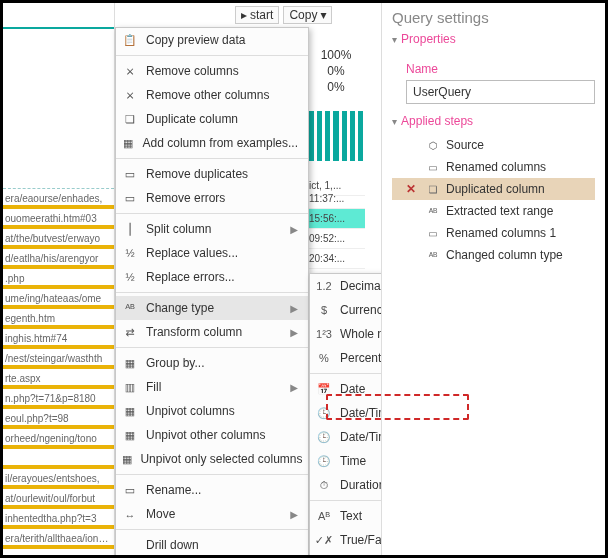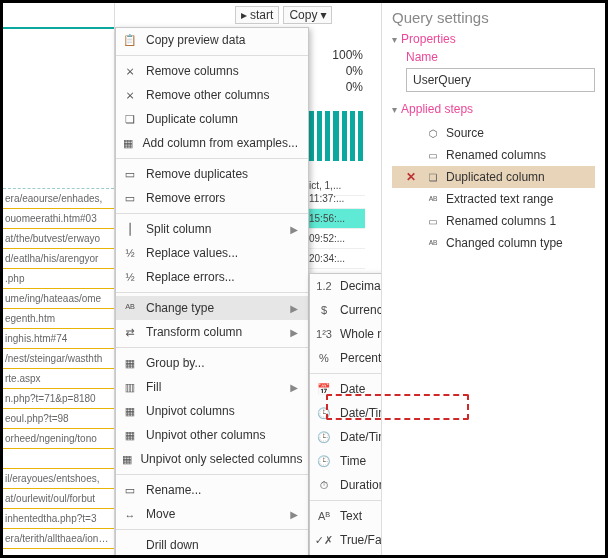--- a/index.html
+++ b/index.html
@@ -2,22 +2,22 @@
 <html><head>
 <meta charset="utf-8">
 <style>
 *{box-sizing:border-box;margin:0;padding:0;font-family:"Segoe UI",Arial,sans-serif;font-size:12px;color:#333}
 body{background:#fff;width:608px;height:558px;overflow:hidden;border:3px solid #000;position:relative}
 .stage{position:relative;width:100%;height:100%}
 .bg-col{position:absolute;left:0;top:0;width:112px;height:100%;border-right:1px solid #ddd}
 .bg-col .topstrip{height:26px;border-bottom:2px solid #0aa89e}
 .bg-col .dash{height:160px;border-bottom:1px dashed #9cc}
 .bg-col .cells{padding-top:0}
-.bg-col .cell{height:20px;line-height:20px;font-size:10px;color:#666;padding:0 2px;border-bottom:1px solid #eab308;white-space:nowrap;overflow:hidden;text-overflow:ellipsis}
-.pct{position:absolute;left:306px;top:44px;width:54px;text-align:right;font-size:11px;color:#666;line-height:16px}
+.bg-col .cell{height:20px;line-height:20px;font-size:10px;color:#666;padding:0 2px;border-bottom:4px solid #eab308;white-space:nowrap;overflow:hidden;text-overflow:ellipsis}
+.pct{position:absolute;left:306px;top:44px;width:54px;text-align:center;font-size:11px;color:#666;line-height:16px}
 .bars{position:absolute;left:306px;top:98px;width:54px;height:60px;display:flex;align-items:flex-end;gap:3px}
 .bars span{width:6px;background:#0aa89e;height:50px}
 .truncrow{position:absolute;left:306px;width:56px;height:20px;line-height:20px;font-size:10px;color:#444;border-bottom:1px solid #eee;white-space:nowrap;overflow:hidden}
 .truncrow.sel{background:#5eead4}
 .menu{position:absolute;background:#fcfcfc;border:1px solid #c8c8c8;box-shadow:2px 2px 6px rgba(0,0,0,.25)}
 .menu .item{display:flex;align-items:center;height:24px;padding:0 10px 0 6px;gap:8px;cursor:default;white-space:nowrap}
 .menu .item.hover{background:#e6e6e6}
 .menu .item .ico{width:16px;height:16px;display:flex;align-items:center;justify-content:center;font-size:11px;color:#555}
 .menu .item .lbl{flex:1}
 .menu .item .arr{color:#888;font-size:10px}
@@ -246,21 +246,21 @@
       </div>
       <div class="sep"></div>
     </div>
 
 <div class="highlight-box"></div>
 
 <div class="qset">
   <h1>Query settings</h1>
   <div class="sect">
     <span class="chev">▾</span><span class="lbl2">Properties</span>
-    <div style="padding-left:14px;margin-top:4px">
+    <div style="padding-left:14px;margin-top:16px">
       <div class="lbl2">Name</div>
       <input value="UserQuery" style="">
     </div>
   </div>
   <div class="sect">
     <span class="chev">▾</span><span class="lbl2">Applied steps</span>
     <div class="steps" id="steps">
           <div class="step">
             <span class="del"></span>
             <span class="sico">⬡</span>

